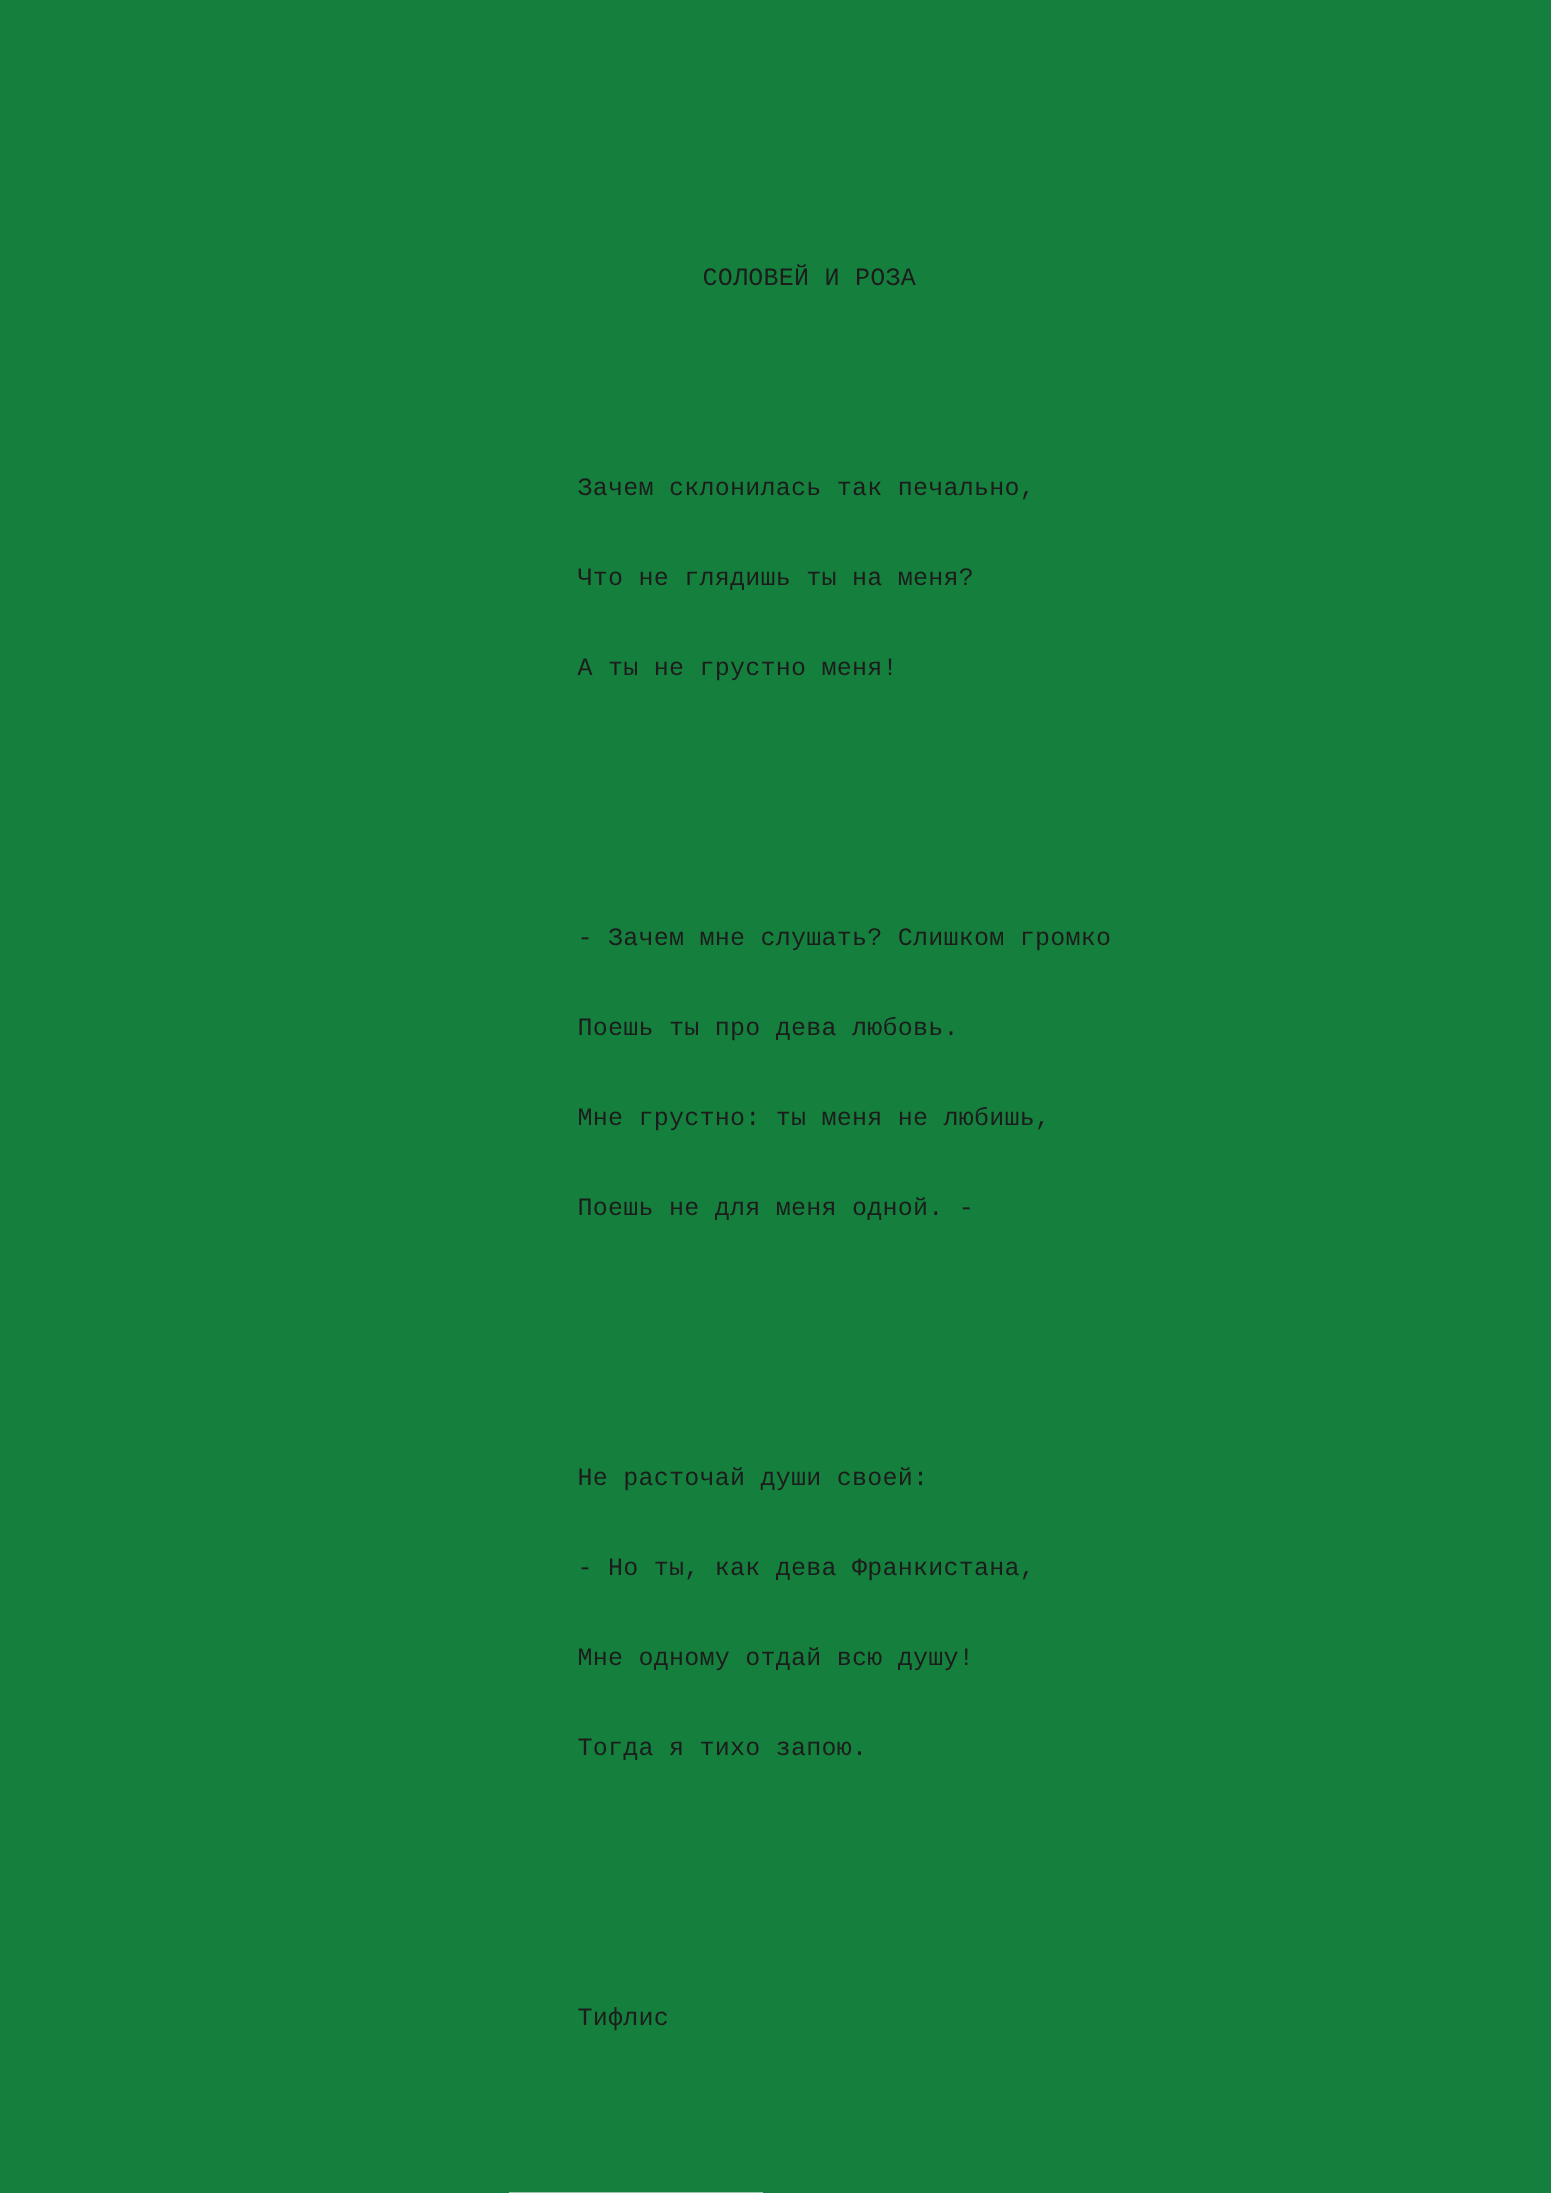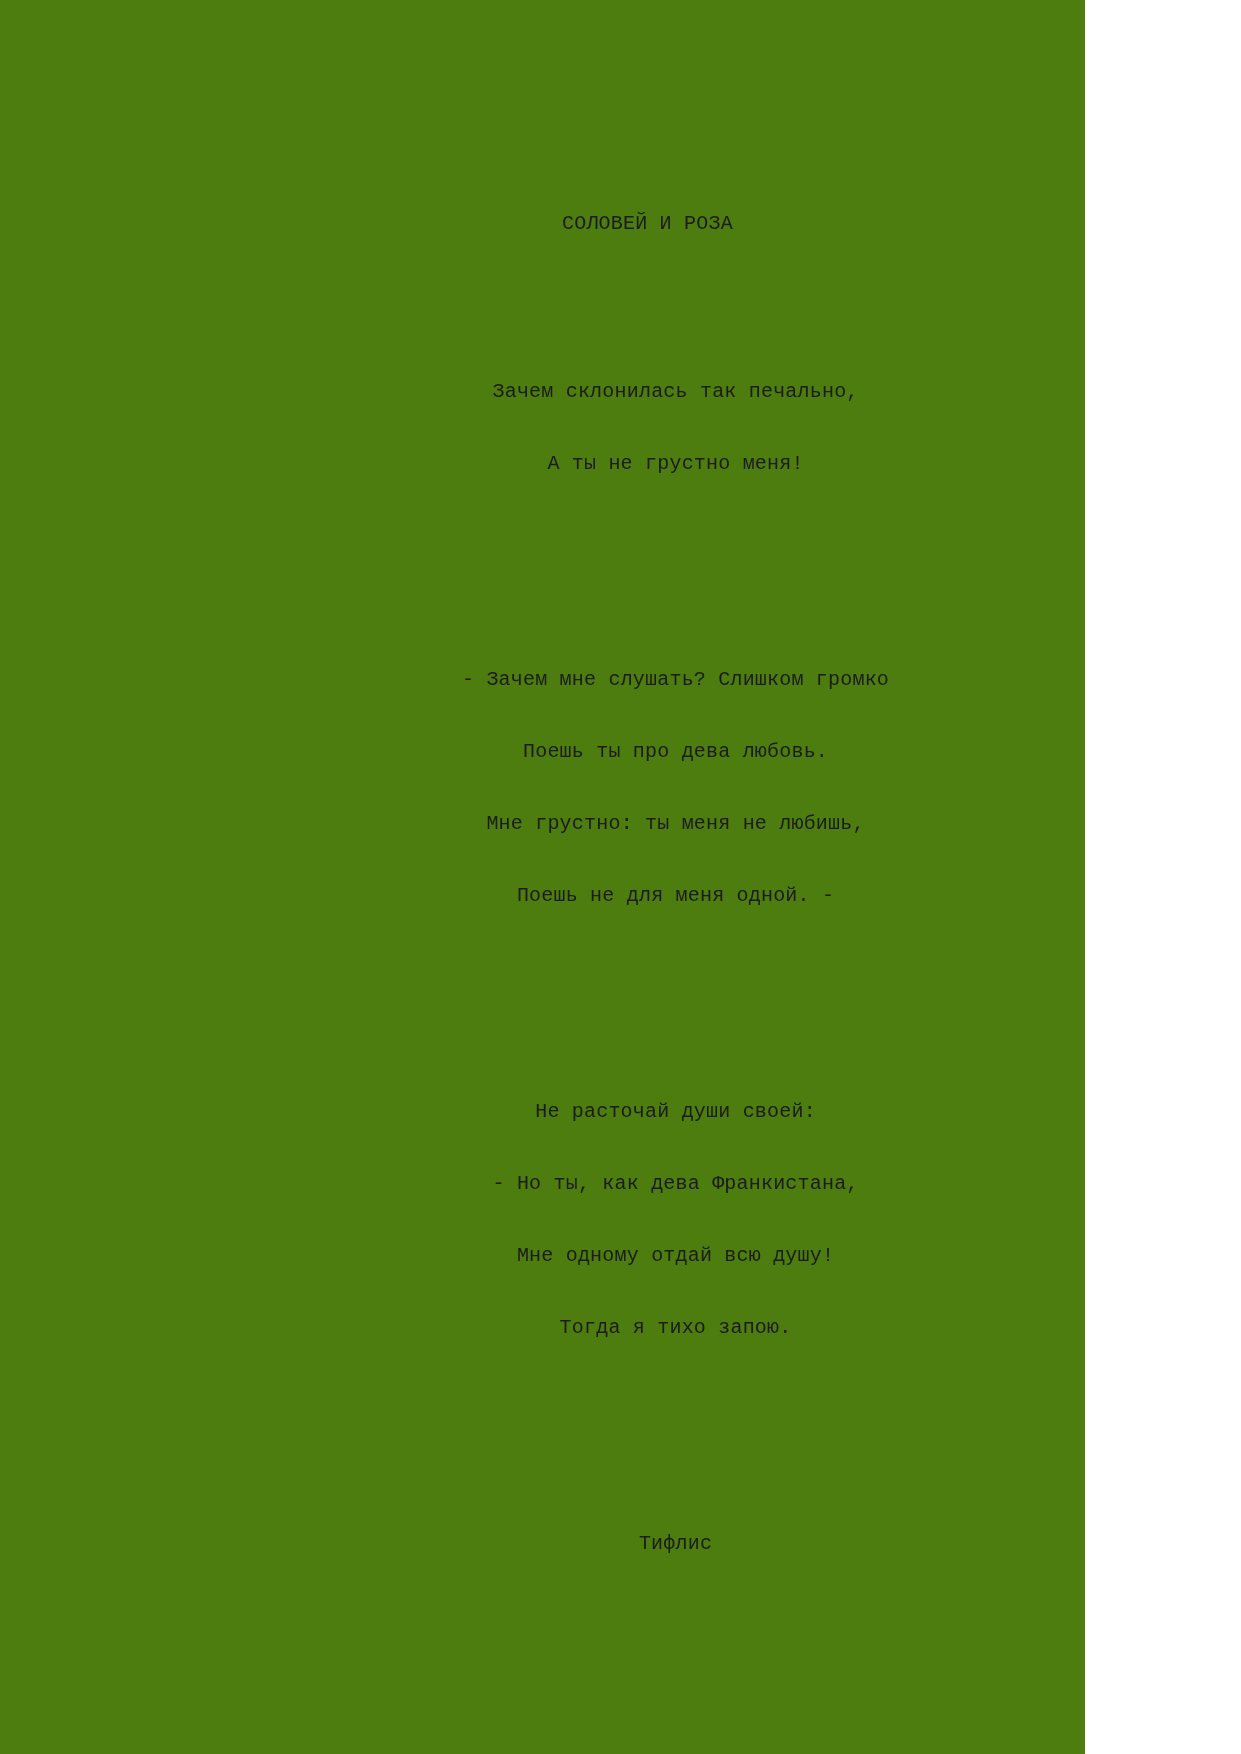--- a/index.html
+++ b/index.html
@@ -2,23 +2,23 @@
 <html><head>
 <meta charset="utf-8">
 <style>
   html, body {
     margin: 0;
     padding: 0;
     background: #ffffff;
   }
   .page {
     position: relative;
-    width: 1085px;
+    width: 1241px;
     height: 1754px;
-    background: #4d7c0f;
+    background: #15803d;
     overflow: hidden;
   }
   .poem {
     position: absolute;
     left: 462px;
     top: 140px;
     font-family: "Liberation Mono", "DejaVu Sans Mono", monospace;
     font-size: 20px;
     line-height: 24px;
     color: #1c1c1c;
@@ -32,33 +32,33 @@
     font-weight: normal;
     line-height: 24px;
   }
   .stanza, .colophon {
     margin: 24px 0 0 0; 
   }
   .line {
     margin: 0;
     padding: 0;
     height: 24px;
-    text-align: center;
   }
 </style>
 </head>
 <body>
 
 <div class="page">
   <main class="poem">
 
     <h1 class="title">СОЛОВЕЙ И РОЗА</h1>
 
     <section class="stanza">
       <p class="line">Зачем склонилась так печально,</p>
+      <p class="line">Что не глядишь ты на меня?</p>
       <p class="line">А ты не грустно меня!</p>
     </section>
 
     <section class="stanza">
       <p class="line">- Зачем мне слушать? Слишком громко</p>
       <p class="line">Поешь ты про дева любовь.</p>
       <p class="line">Мне грустно: ты меня не любишь,</p>
       <p class="line">Поешь не для меня одной. -</p>
     </section>
 

